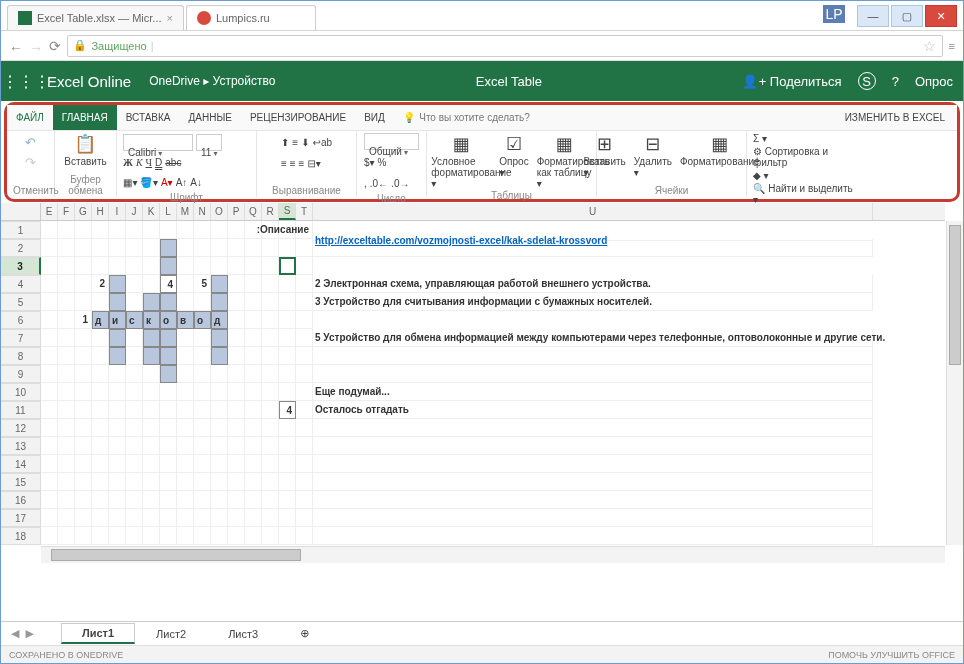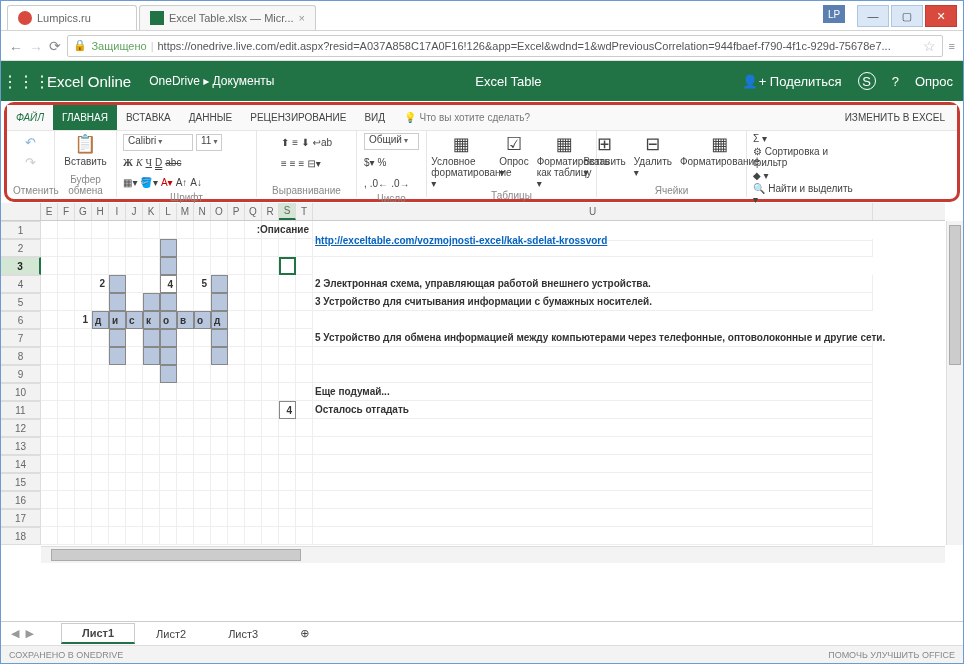--- a/index.html
+++ b/index.html
@@ -2,52 +2,52 @@
 <html><head>
 <meta charset="utf-8">
 <style>
 * { box-sizing: border-box; margin: 0; padding: 0; }
 body { font-family: "Segoe UI", Arial, sans-serif; font-size: 11px; color: #444; background: #fff; width: 964px; height: 664px; overflow: hidden; position: relative; }
 .window { width: 964px; height: 664px; border: 1px solid #6b9bd0; position: relative; }
 .titlebar { height: 30px; background: #fff; border-bottom: 1px solid #d4d4d4; display: flex; align-items: flex-end; padding: 0 6px; position: relative; }
 .wtn { position:absolute; top:4px; right:6px; display:flex; gap:2px;}
 .wbtn{width:32px;height:22px;background:#d9e7f7;border:1px solid #b0c6df;display:flex;align-items:center;justify-content:center;font-size:11px;color:#444;}
 .wbtn.close{background:#d8493e;color:#fff;border-color:#c73a31;}
-.lp{position:absolute;top:4px;right:118px;width:22px;height:18px;background:#5a7fb0;color:#fff;font-size:10px;display:flex;align-items:center;justify-content:center;}
+.lp{position:absolute;top:4px;right:118px;width:22px;height:18px;background:#5a7fb0;color:#fff;font-size:14px;display:flex;align-items:center;justify-content:center;}
 .tab { height: 25px; background: #f7f7f7; border: 1px solid #ccc; border-bottom: none; border-radius: 3px 3px 0 0; padding: 0 10px; display: flex; align-items: center; gap: 5px; margin-right: 2px; font-size: 11px; color: #666; min-width:130px;}
 .tab.active { background:#fff;}
 .favicon{width:14px;height:14px;background:#d8493e;border-radius:50%;}
 .fav-excel{width:14px;height:14px;background:#217346;}
 .urlbar { height: 30px; background: #fff; display: flex; align-items: center; padding: 0 8px; gap: 6px; border-bottom: 1px solid #e0e0e0;}
 .url-arrow{color:#888;font-size:14px;}
 .url-input{flex:1;height:22px;border:1px solid #ccc;border-radius:2px;display:flex;align-items:center;padding:0 6px;font-size:11px;color:#444;gap:4px;}
 .lock{color:#5fa45f;}
 .star{color:#bbb;font-size:14px;}
 .o365-header { height: 40px; background: #217346; color: #fff; display: flex; align-items: center; padding: 0 10px; font-size: 13px;}
 .waffle{width:30px;height:30px;display:flex;align-items:center;justify-content:center;font-size:16px;}
 .app-name{font-weight:400;font-size:15px;padding-left:6px;padding-right:18px;}
 .bc{font-size:12px;}
 .doc-title{flex:1;text-align:center;font-size:13px;}
 .hdr-right{display:flex;align-items:center;gap:16px;}
 .ribbon-wrap{border:3px solid #c73a31;border-radius:10px;margin:1px 3px;height:100px;position:relative;background:#fff;}
 .ribbon-tabs{height:26px;background:#f9f9f9;display:flex;align-items:stretch;font-size:10px;border-bottom:1px solid #e6e6e6;}
 .rtab{padding:0 9px;display:flex;align-items:center;color:#444;}
-.rtab.file{color:#217346;font-style:italic;}
+.rtab.file{color:#217346;}
 .rtab.active{background:#217346;color:#fff;}
 .tell{display:flex;align-items:center;color:#777;gap:3px;padding-left:10px;}
 .edit-excel{padding:0 12px;color:#444;}
 .ribbon-body{height:66px;display:flex;font-size:10px;}
 .rgroup{border-right:1px solid #e6e6e6;padding:2px 6px 1px;display:flex;flex-direction:column;justify-content:space-between;align-items:center;}
 .rgroup-title{font-size:10px;color:#888;text-align:center;width:100%;padding-top:1px;}
 .rg-content{display:flex;align-items:flex-start;gap:4px;flex:1;}
 .ribico{width:18px;height:18px;display:inline-flex;align-items:center;justify-content:center;font-size:13px;}
 .bigbtn{display:flex;flex-direction:column;align-items:center;justify-content:center;font-size:10px;color:#444;gap:1px;padding:0 2px;}
 .bigico{width:28px;height:22px;display:flex;align-items:center;justify-content:center;font-size:18px;}
 .font-row{display:flex;align-items:center;gap:3px;height:18px;}
-.font-sel{border:1px solid #ccc;height:17px;font-size:10px;padding:0 14px 0 4px;background:#fff;position:relative;}
+.font-sel{border:1px solid #ccc;height:17px;font-size:10px;padding:12px 14px 0 4px;background:#fff;position:relative;}
 .grid-area{position:relative;height:360px;background:#fff;overflow:hidden;}
 .colhead{display:flex;position:absolute;top:0;left:40px;right:18px;height:18px;background:#f2f2f2;border-bottom:1px solid #ccc;}
 .ch{border-right:1px solid #ddd;text-align:center;font-size:10px;color:#666;display:flex;align-items:center;justify-content:center;}
 .ch.sel{background:#d4e6d4;border-bottom:2px solid #217346;}
 .rowheads{position:absolute;top:18px;left:0;width:40px;}
 .rh{height:18px;border:1px solid #ddd;border-left:none;text-align:center;font-size:10px;color:#666;background:#f2f2f2;display:flex;align-items:center;justify-content:center;}
 .rh.sel{background:#d4e6d4;border-right:2px solid #217346;font-weight:bold;color:#222;}
 .cells{position:absolute;top:18px;left:40px;right:18px;bottom:18px;font-weight:bold;}
 .cellrow{display:flex;height:18px;}
 .cell{border-right:1px solid #eee;border-bottom:1px solid #eee;font-size:10px;display:flex;align-items:center;padding:0 2px;color:#333;overflow:visible;white-space:nowrap;}
@@ -67,54 +67,53 @@
 .vscroll{position:absolute;top:18px;right:0;width:17px;bottom:18px;background:#f3f3f3;border-left:1px solid #ddd;}
 .vthumb{position:absolute;top:4px;left:2px;width:12px;height:140px;background:#ccc;border:1px solid #aaa;}
 .cornerbox{position:absolute;top:0;left:0;width:40px;height:18px;background:#f2f2f2;border-right:1px solid #ccc;border-bottom:1px solid #ccc;}
 .arrow{font-size:8px;color:#666;padding-left:2px;}
 </style>
 </head>
 <body>
 
 <div class="window">
   <div class="titlebar">
-    <div class="tab active">
-        <span class="favicon"></span>
-        <span>Lumpics.ru</span>
-      </div>
     <div class="tab">
         <span class="fav-excel"></span>
         <span>Excel Table.xlsx — Micr...</span>
         <span style="margin-left:auto;color:#999;">×</span>
+      </div>
+    <div class="tab active">
+        <span class="favicon"></span>
+        <span>Lumpics.ru</span>
       </div>
     <div class="lp">LP</div>
     <div class="wtn">
       <div class="wbtn">—</div>
       <div class="wbtn">▢</div>
       <div class="wbtn close">✕</div>
     </div>
   </div>
   <div class="urlbar">
     <span class="url-arrow">←</span>
     <span class="url-arrow" style="color:#ccc;">→</span>
     <span class="url-arrow">⟳</span>
     <div class="url-input">
       <span class="lock">🔒</span>
       <span style="color:#5fa45f;">Защищено</span>
       <span style="color:#ccc;">|</span>
-      <span style="color:#555;overflow:hidden;text-overflow:ellipsis;white-space:nowrap;">https://onedrive.live.com/edit.aspx?resid=A037A858C17A0F16!126&amp;app=Excel&amp;wdnd=1&amp;wdPreviousCorrelation=944fbaef-f790-4f1c-929d-75678e7...</span>
       <span class="star" style="margin-left:auto;">☆</span>
     </div>
     <span style="color:#888;">≡</span>
   </div>
 
   <div class="o365-header">
     <span class="waffle">⋮⋮⋮</span>
     <span class="app-name">Excel Online</span>
-    <span class="bc"><span>OneDrive</span> ▸ <span>Документы</span></span>
+    <span class="bc"><span>OneDrive</span> ▸ <span>Устройство</span></span>
     <span class="doc-title">Excel Table</span>
     <div class="hdr-right">
       <span>👤+ <span>Поделиться</span></span>
       <span style="border:1px solid #fff;border-radius:50%;width:18px;height:18px;display:inline-flex;align-items:center;justify-content:center;">S</span>
       <span>?</span>
       <span>Опрос</span>
     </div>
   </div>
 
   <div class="ribbon-wrap">

